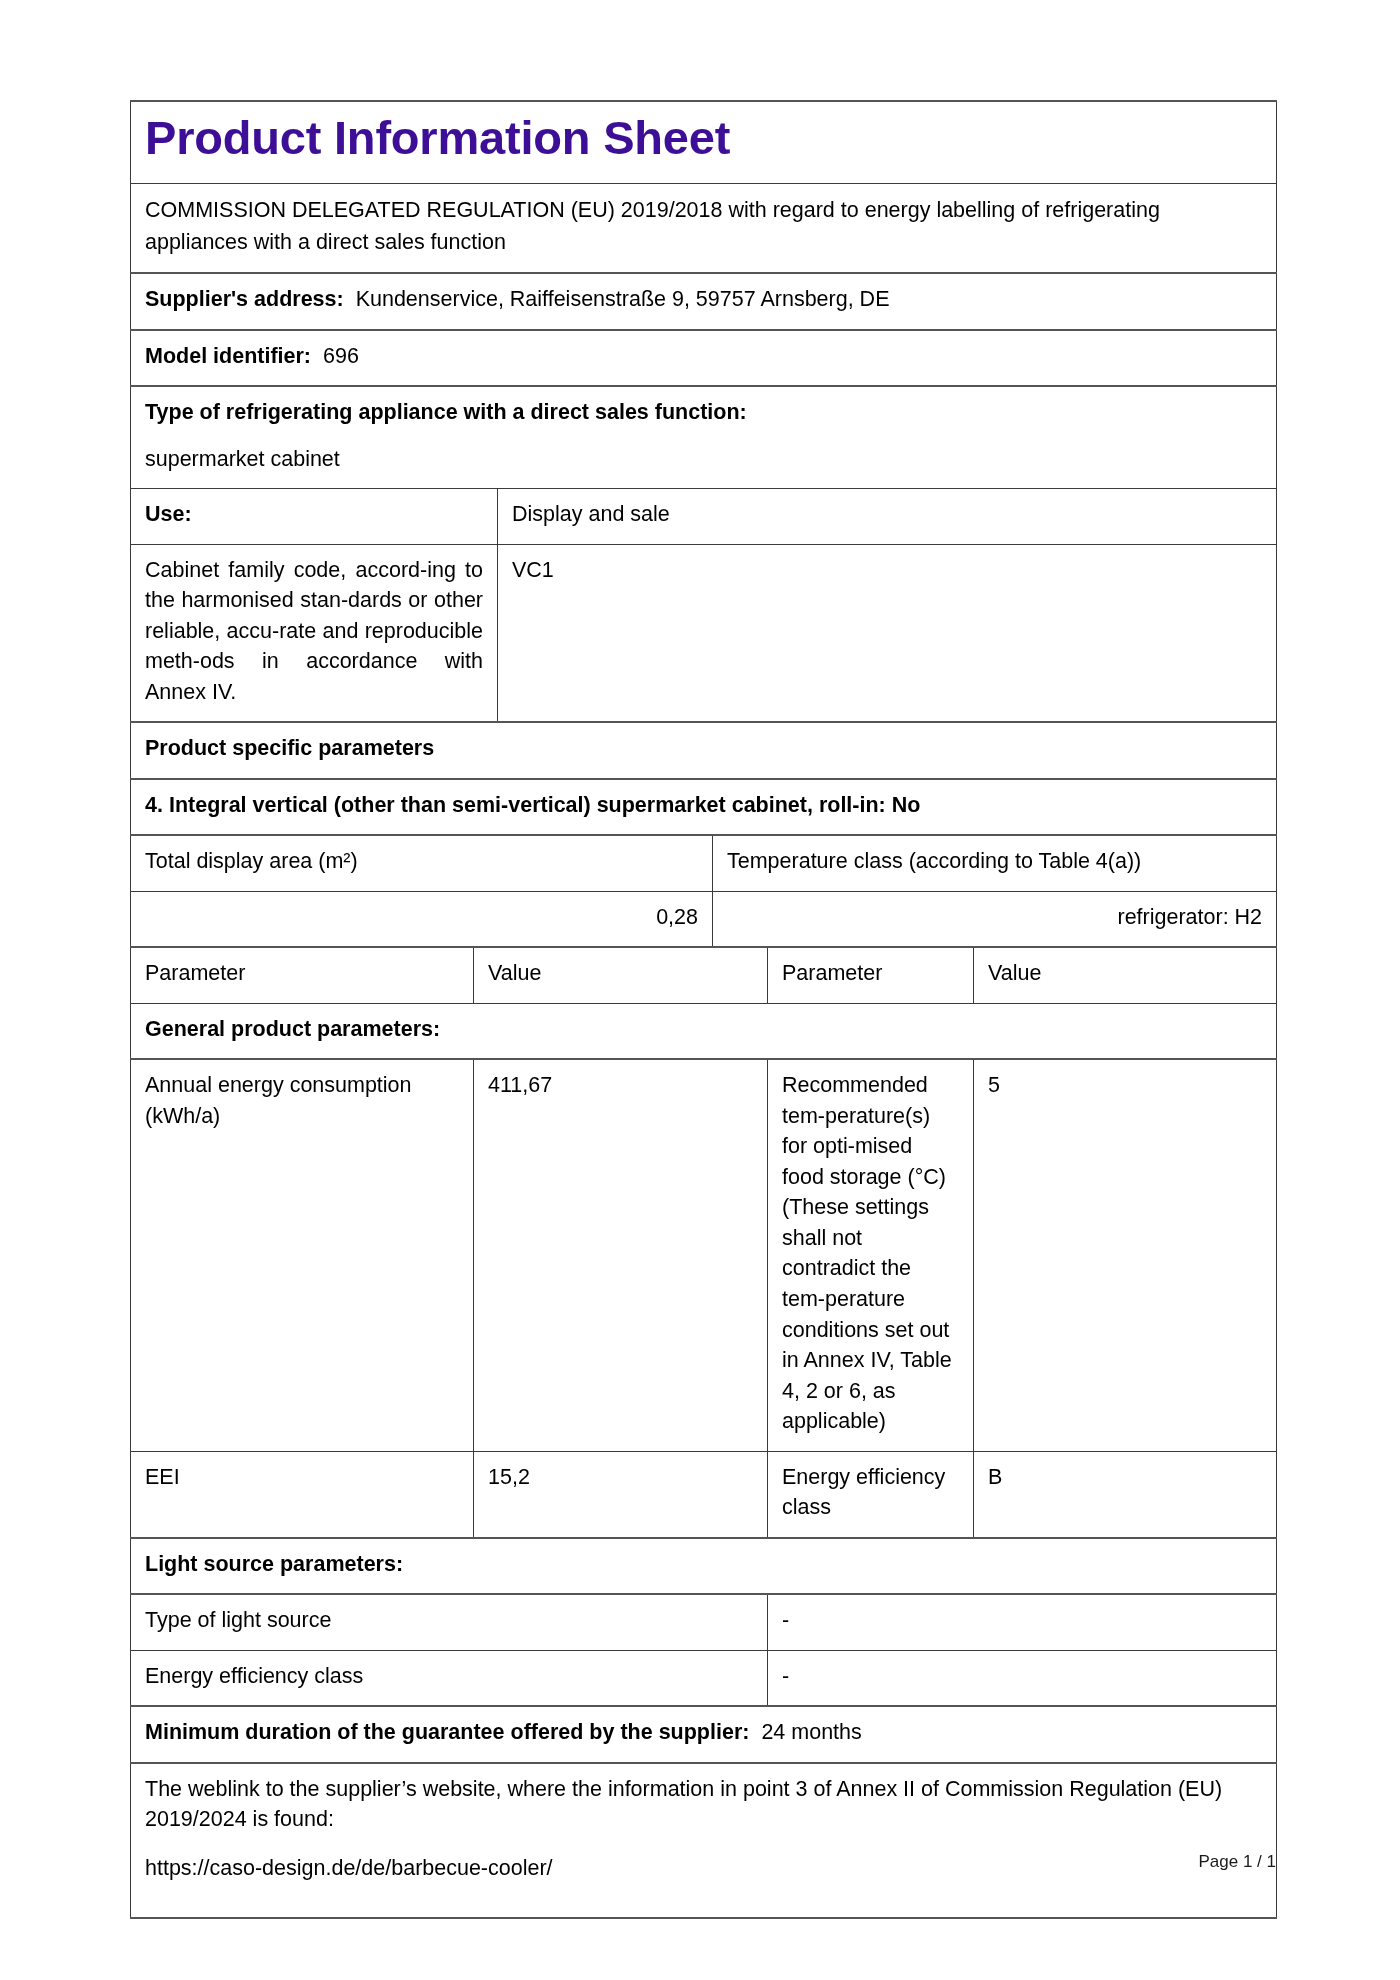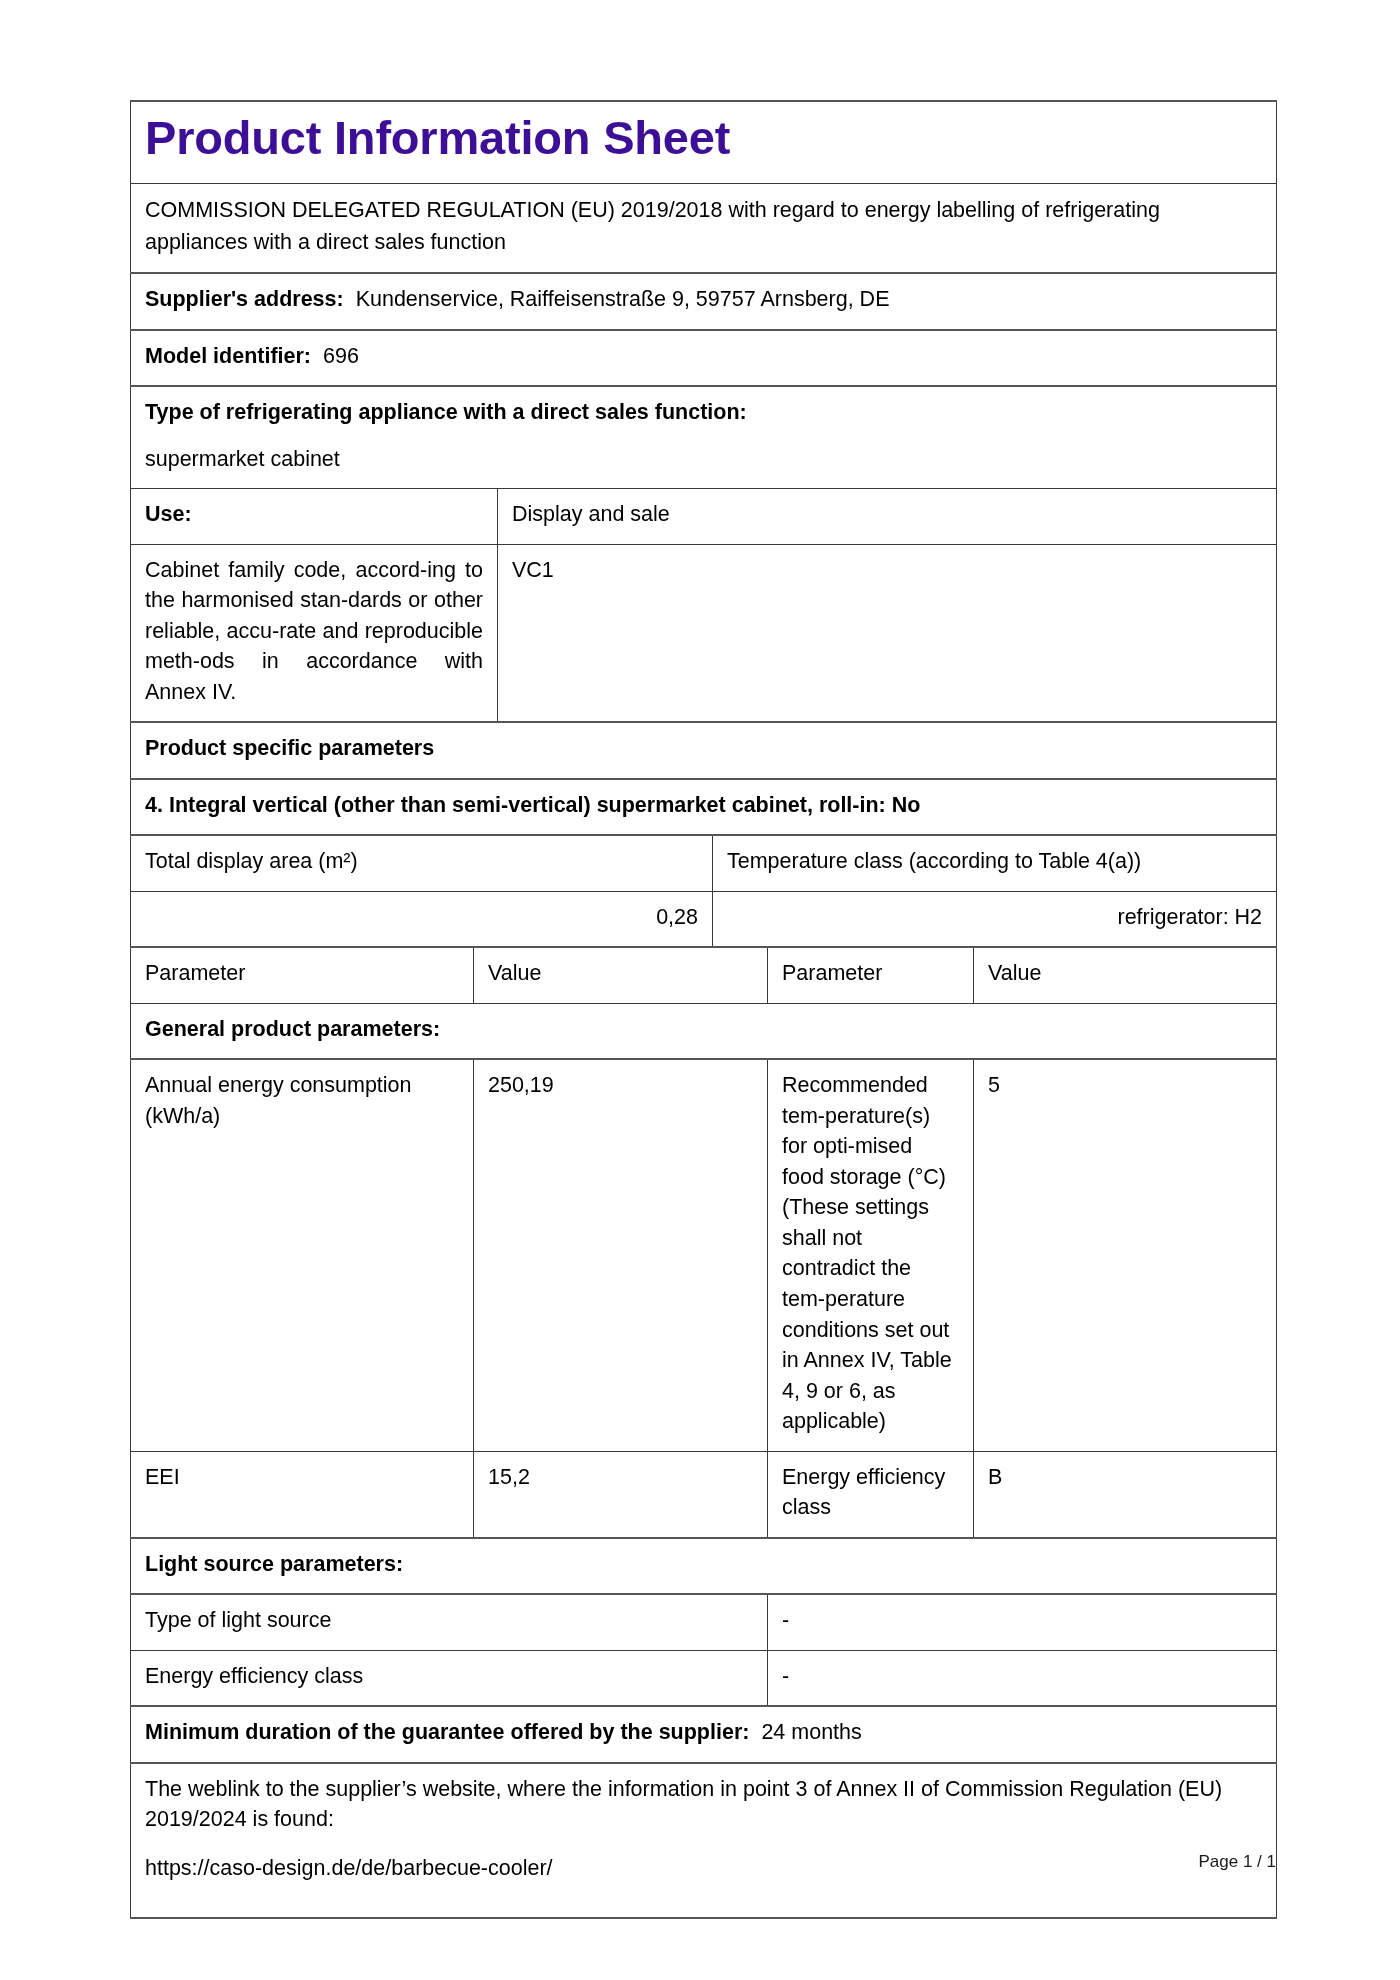--- a/index.html
+++ b/index.html
@@ -213,24 +213,24 @@
       <td colspan="6" class="thick-bot spacer-bottom">
         <span class="lbl">General product parameters:</span>
       </td>
     </tr>
 
     <tr>
       <td colspan="1" style="padding-bottom:24px">
         <span>Annual energy consumption (kWh/a)</span>
       </td>
       <td colspan="3">
-        <span>250,19</span>
-      </td>
-      <td colspan="1">
-        <span>Recommended tem-​perature(s) for opti-​mised food storage (°C) (These settings shall not contradict the tem-​perature conditions set out in Annex IV, Table 4, 9 or 6, as applicable)</span>
+        <span>411,67</span>
+      </td>
+      <td colspan="1">
+        <span>Recommended tem-​perature(s) for opti-​mised food storage (°C) (These settings shall not contradict the tem-​perature conditions set out in Annex IV, Table 4, 2 or 6, as applicable)</span>
       </td>
       <td colspan="1">
         <span>5</span>
       </td>
     </tr>
 
     <tr>
       <td colspan="1" class="thick-bot">
         <span>EEI</span>
       </td>

